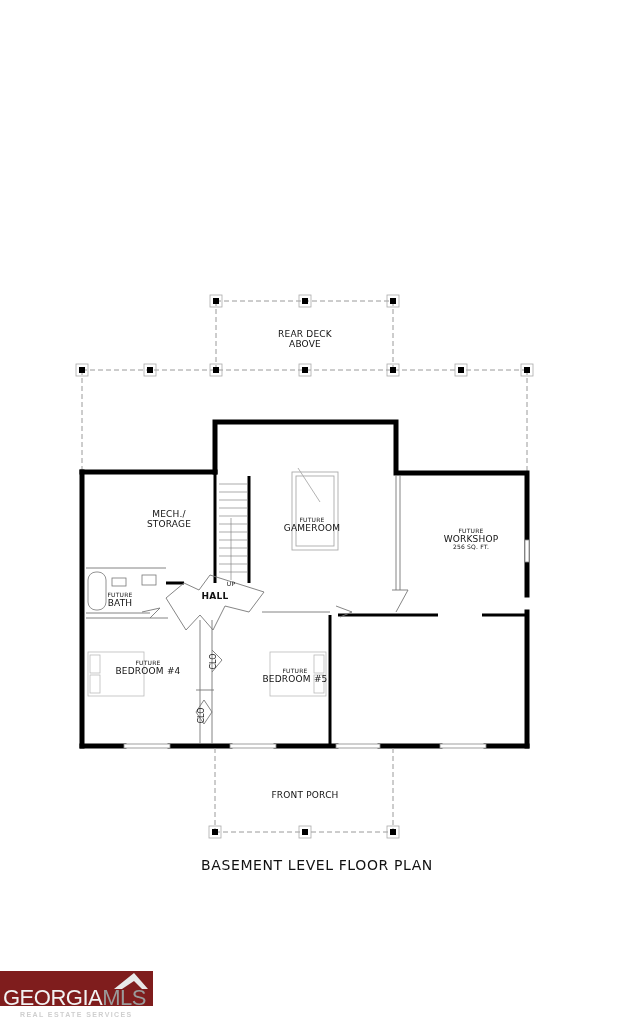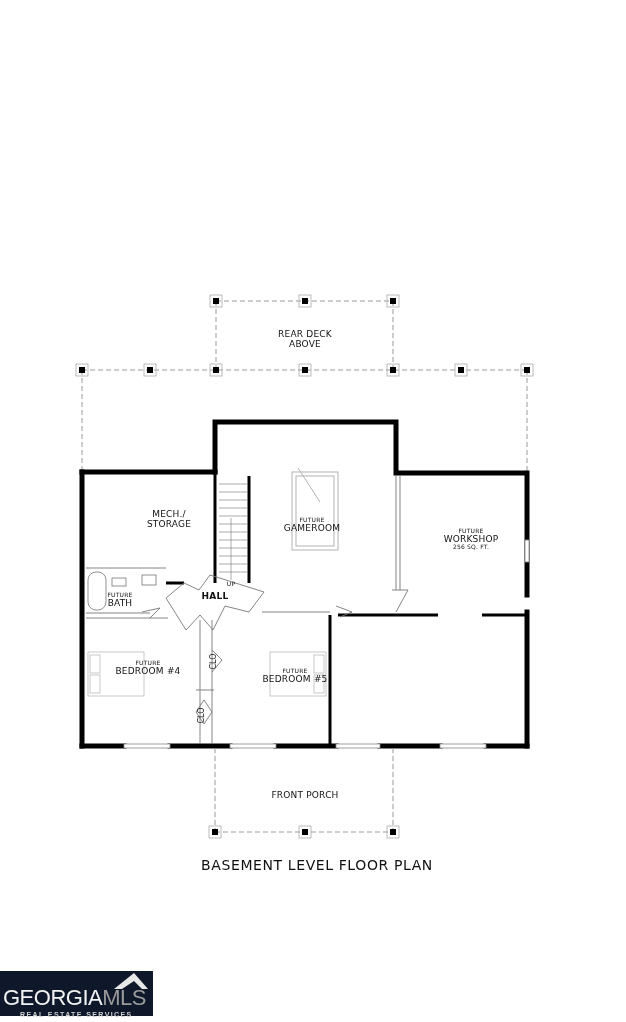--- a/index.html
+++ b/index.html
@@ -4,21 +4,21 @@
 <style>
   html, body { margin: 0; padding: 0; background: #ffffff; }
   body { width: 626px; height: 1022px; position: relative; overflow: hidden; font-family: "DejaVu Sans", sans-serif; }
   #plan { position: absolute; left: 0; top: 0; width: 626px; height: 1022px; }
   .lbl { position: absolute; text-align: center; color: #111; font-family: "DejaVu Sans", sans-serif; letter-spacing: 0.2px; line-height: 1.1; white-space: nowrap; transform: translateX(-50%); }
   .lbl .small { font-size: 6px; display: block; }
   .lbl .main { font-size: 9px; display: block; }
   .lbl .tiny { font-size: 6px; display: block; }
   .title { position: absolute; left: 317px; top: 857px; transform: translateX(-50%); font-size: 14px; letter-spacing: 0.6px; color: #111; white-space: nowrap; }
   .clo { position: absolute; font-size: 8px; color: #111; transform: rotate(-90deg); transform-origin: center; }
-  .logo { position: absolute; left: 0; top: 971px; width: 153px; height: 45px; background: #0f172a; }
+  .logo { position: absolute; left: 0; top: 971px; width: 153px; height: 35px; background: #7f1d1d; }
   .logo .name { position: absolute; left: 3px; top: 14px; font-size: 22px; color: #f2f2f2; letter-spacing: -0.5px; font-family: "Liberation Sans", sans-serif; }
   .logo .name .mls { color: #9a9a9a; }
   .logo .sub { position: absolute; left: 20px; top: 40px; font-size: 7px; color: #cfcfcf; letter-spacing: 1.4px; font-weight: bold; font-family: "Liberation Sans", sans-serif; }
   .logo svg { position: absolute; left: 108px; top: 0; }
 </style>
 </head>
 <body>
 
 <svg id="plan" width="626" height="1022" viewBox="0 0 626 1022" xmlns="http://www.w3.org/2000/svg">
 

